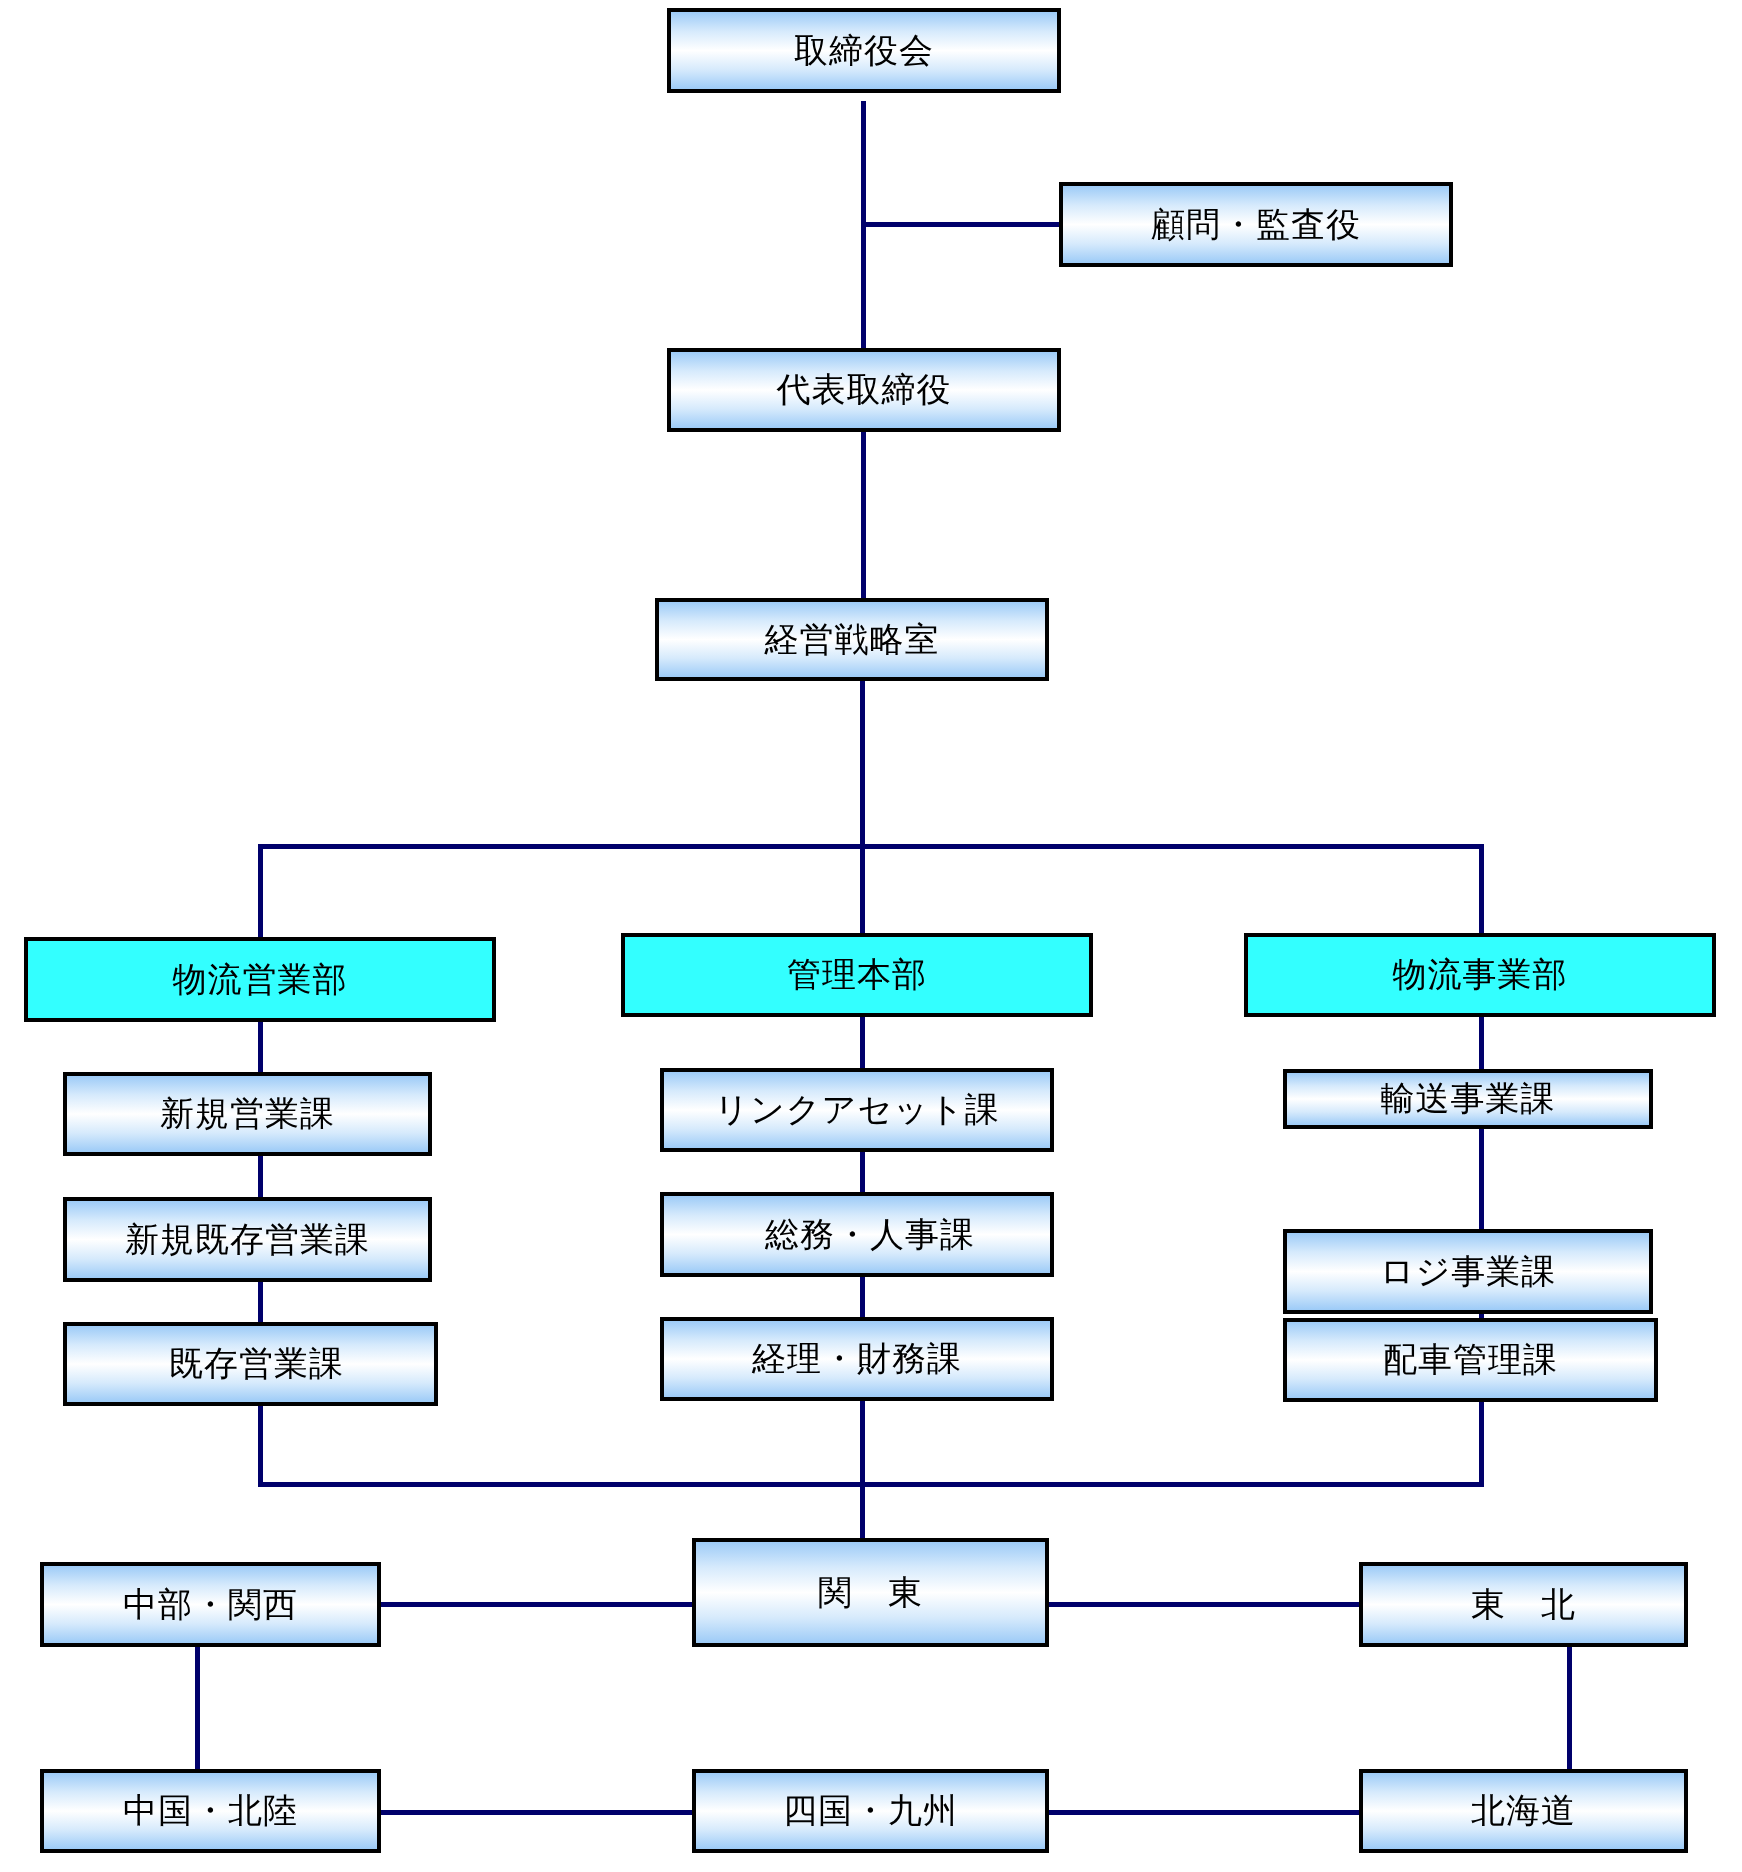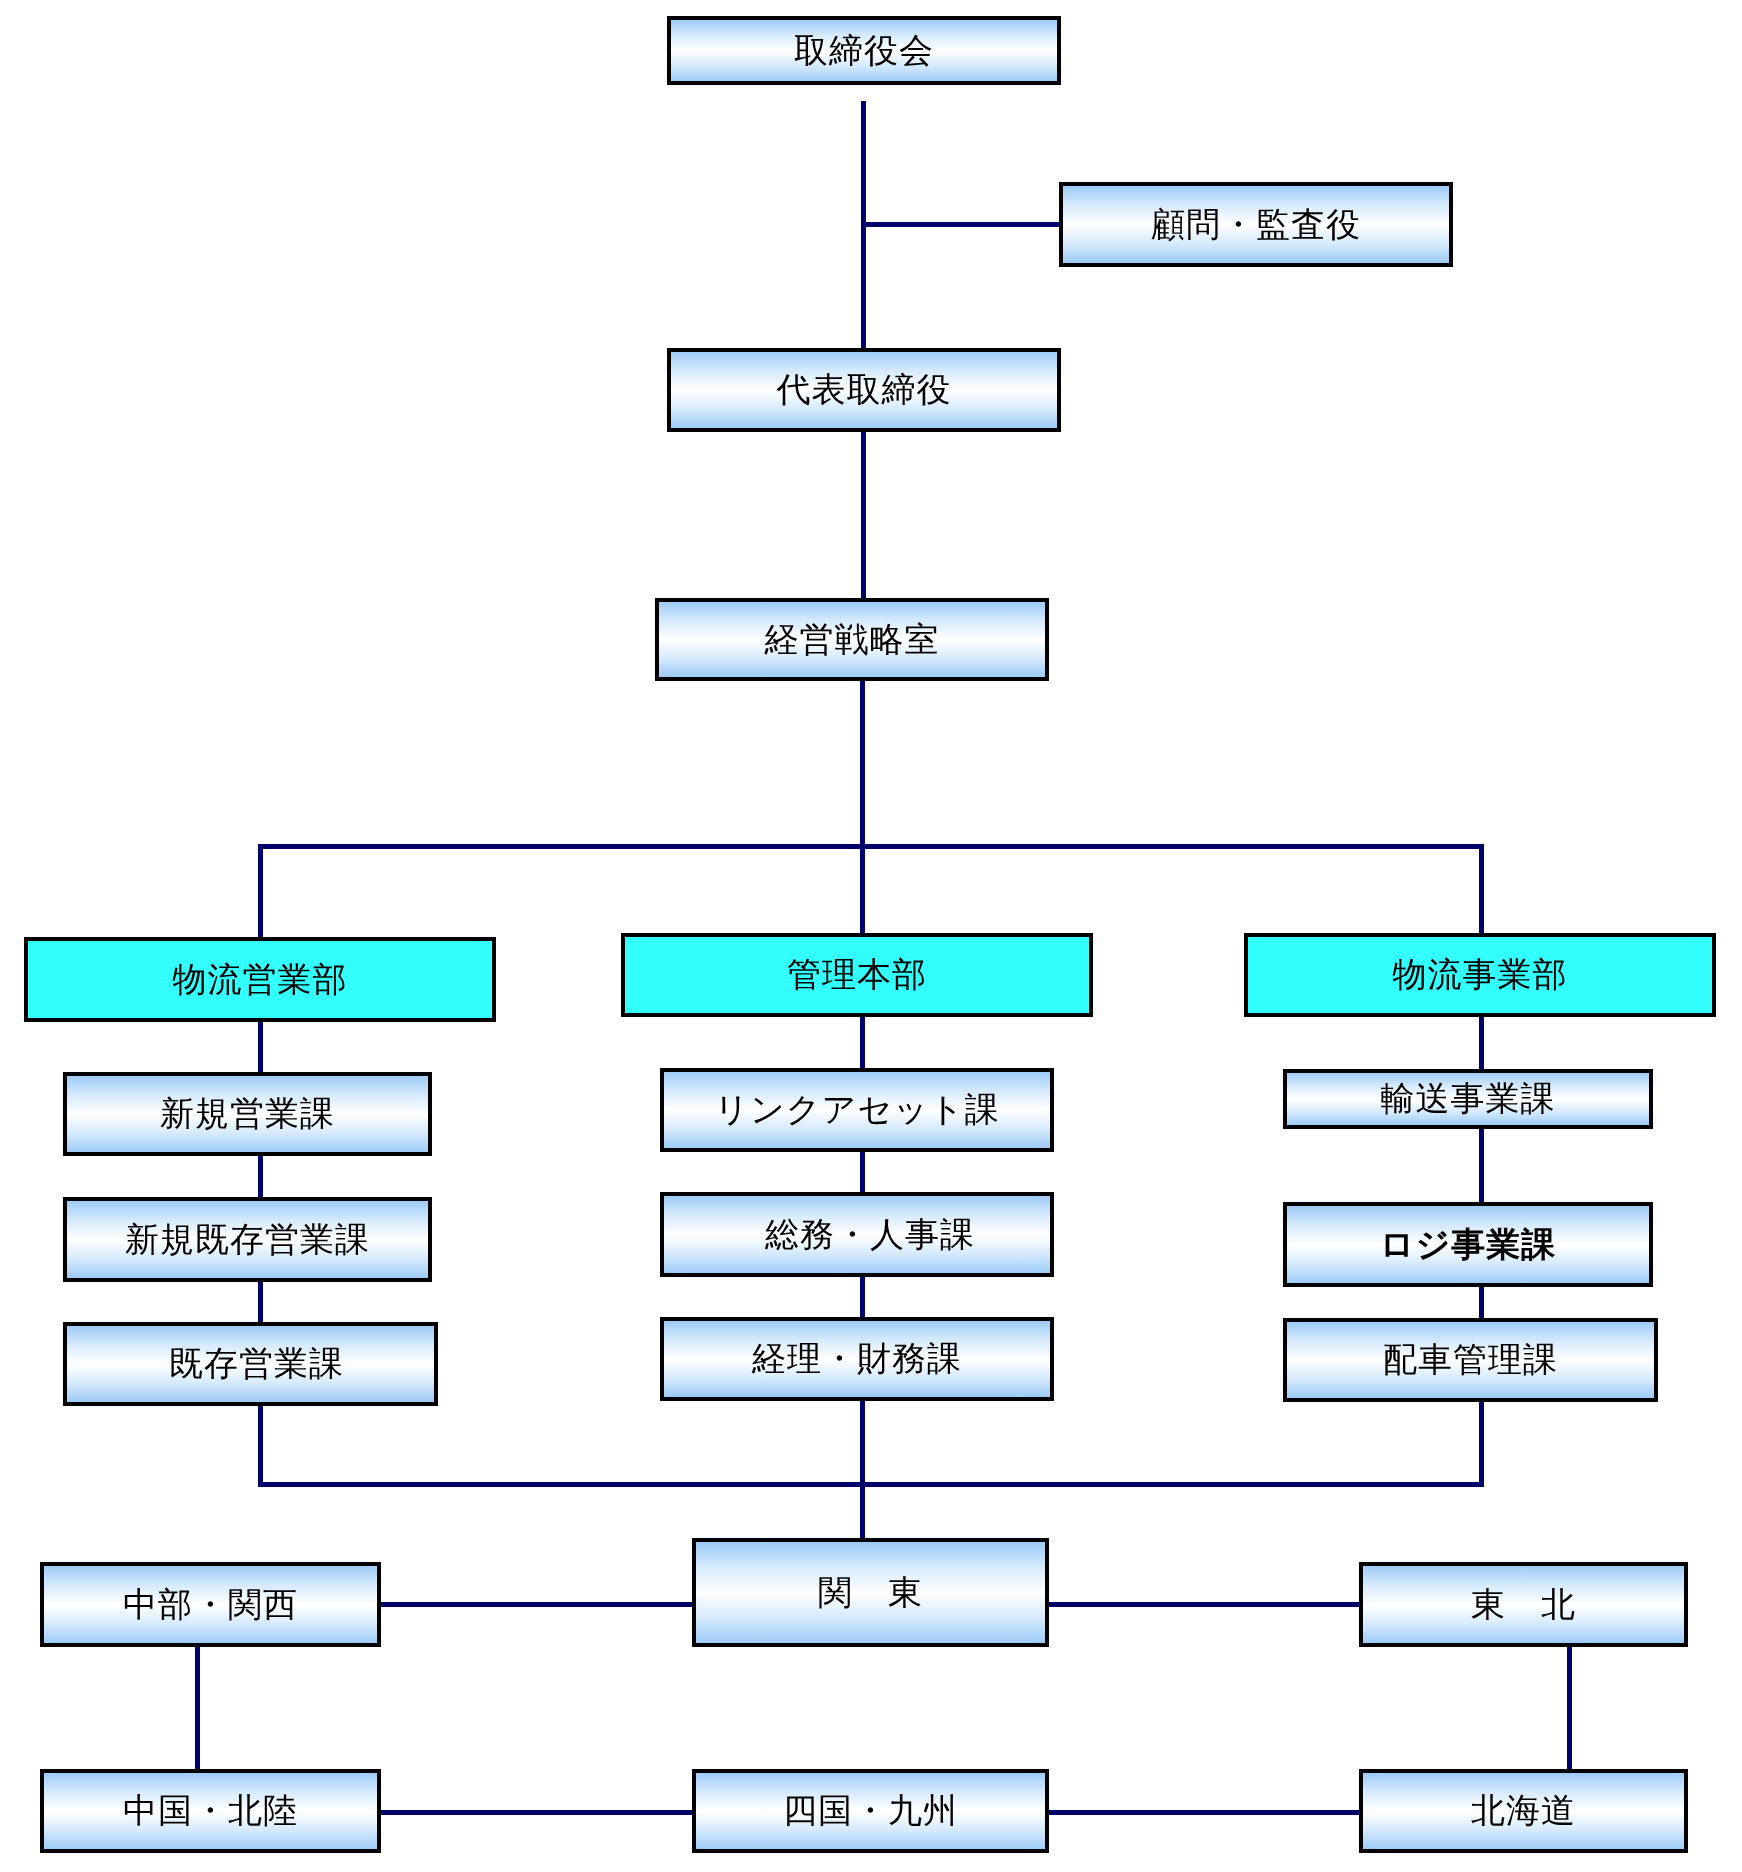--- a/index.html
+++ b/index.html
@@ -25,39 +25,39 @@
 <div class="line" style="left:860px;top:1017px;width:5px;height:545px;"></div>
 <div class="line" style="left:1479px;top:844px;width:5px;height:642px;"></div>
 <div class="line" style="left:258px;top:1482px;width:1226px;height:5px;"></div>
 <div class="line" style="left:381px;top:1602px;width:311px;height:5px;"></div>
 <div class="line" style="left:1049px;top:1602px;width:310px;height:5px;"></div>
 <div class="line" style="left:381px;top:1810px;width:311px;height:5px;"></div>
 <div class="line" style="left:1049px;top:1810px;width:310px;height:5px;"></div>
 <div class="line" style="left:195px;top:1647px;width:5px;height:122px;"></div>
 <div class="line" style="left:1567px;top:1647px;width:5px;height:122px;"></div>
 
-<div class="box" style="left:667px;top:16px;width:394px;height:69px;"><span>取締役会</span></div>
+<div class="box" style="left:667px;top:8px;width:394px;height:85px;"><span>取締役会</span></div>
 <div class="box" style="left:1059px;top:182px;width:394px;height:85px;"><span>顧問・監査役</span></div>
 <div class="box" style="left:667px;top:348px;width:394px;height:84px;"><span>代表取締役</span></div>
 <div class="box" style="left:655px;top:598px;width:394px;height:83px;"><span>経営戦略室</span></div>
 
 <div class="box dept" style="left:24px;top:937px;width:472px;height:85px;"><span>物流営業部</span></div>
 <div class="box dept" style="left:621px;top:933px;width:472px;height:84px;"><span>管理本部</span></div>
 <div class="box dept" style="left:1244px;top:933px;width:472px;height:84px;"><span>物流事業部</span></div>
 
 <div class="box" style="left:63px;top:1072px;width:369px;height:84px;"><span>新規営業課</span></div>
 <div class="box" style="left:63px;top:1197px;width:369px;height:85px;"><span>新規既存営業課</span></div>
 <div class="box" style="left:63px;top:1322px;width:375px;height:84px;padding-left:12px;"><span>既存営業課</span></div>
 
 <div class="box" style="left:660px;top:1068px;width:394px;height:84px;"><span>リンクアセット課</span></div>
 <div class="box" style="left:660px;top:1192px;width:394px;height:85px;padding-left:26px;"><span>総務・人事課</span></div>
 <div class="box" style="left:660px;top:1317px;width:394px;height:84px;"><span>経理・財務課</span></div>
 
 <div class="box" style="left:1283px;top:1069px;width:370px;height:60px;"><span>輸送事業課</span></div>
-<div class="box" style="left:1283px;top:1202px;width:370px;height:85px;font-weight:bold;"><span>ロジ事業課</span></div>
+<div class="box" style="left:1283px;top:1229px;width:370px;height:85px;"><span>ロジ事業課</span></div>
 <div class="box" style="left:1283px;top:1318px;width:375px;height:84px;"><span>配車管理課</span></div>
 
 <div class="box" style="left:40px;top:1562px;width:341px;height:85px;"><span>中部・関西</span></div>
 <div class="box" style="left:692px;top:1538px;width:357px;height:109px;"><span>関　東</span></div>
 <div class="box" style="left:1359px;top:1562px;width:329px;height:85px;"><span>東　北</span></div>
 <div class="box" style="left:40px;top:1769px;width:341px;height:84px;"><span>中国・北陸</span></div>
 <div class="box" style="left:692px;top:1769px;width:357px;height:84px;"><span>四国・九州</span></div>
 <div class="box" style="left:1359px;top:1769px;width:329px;height:84px;"><span>北海道</span></div>
 
 </body></html>

